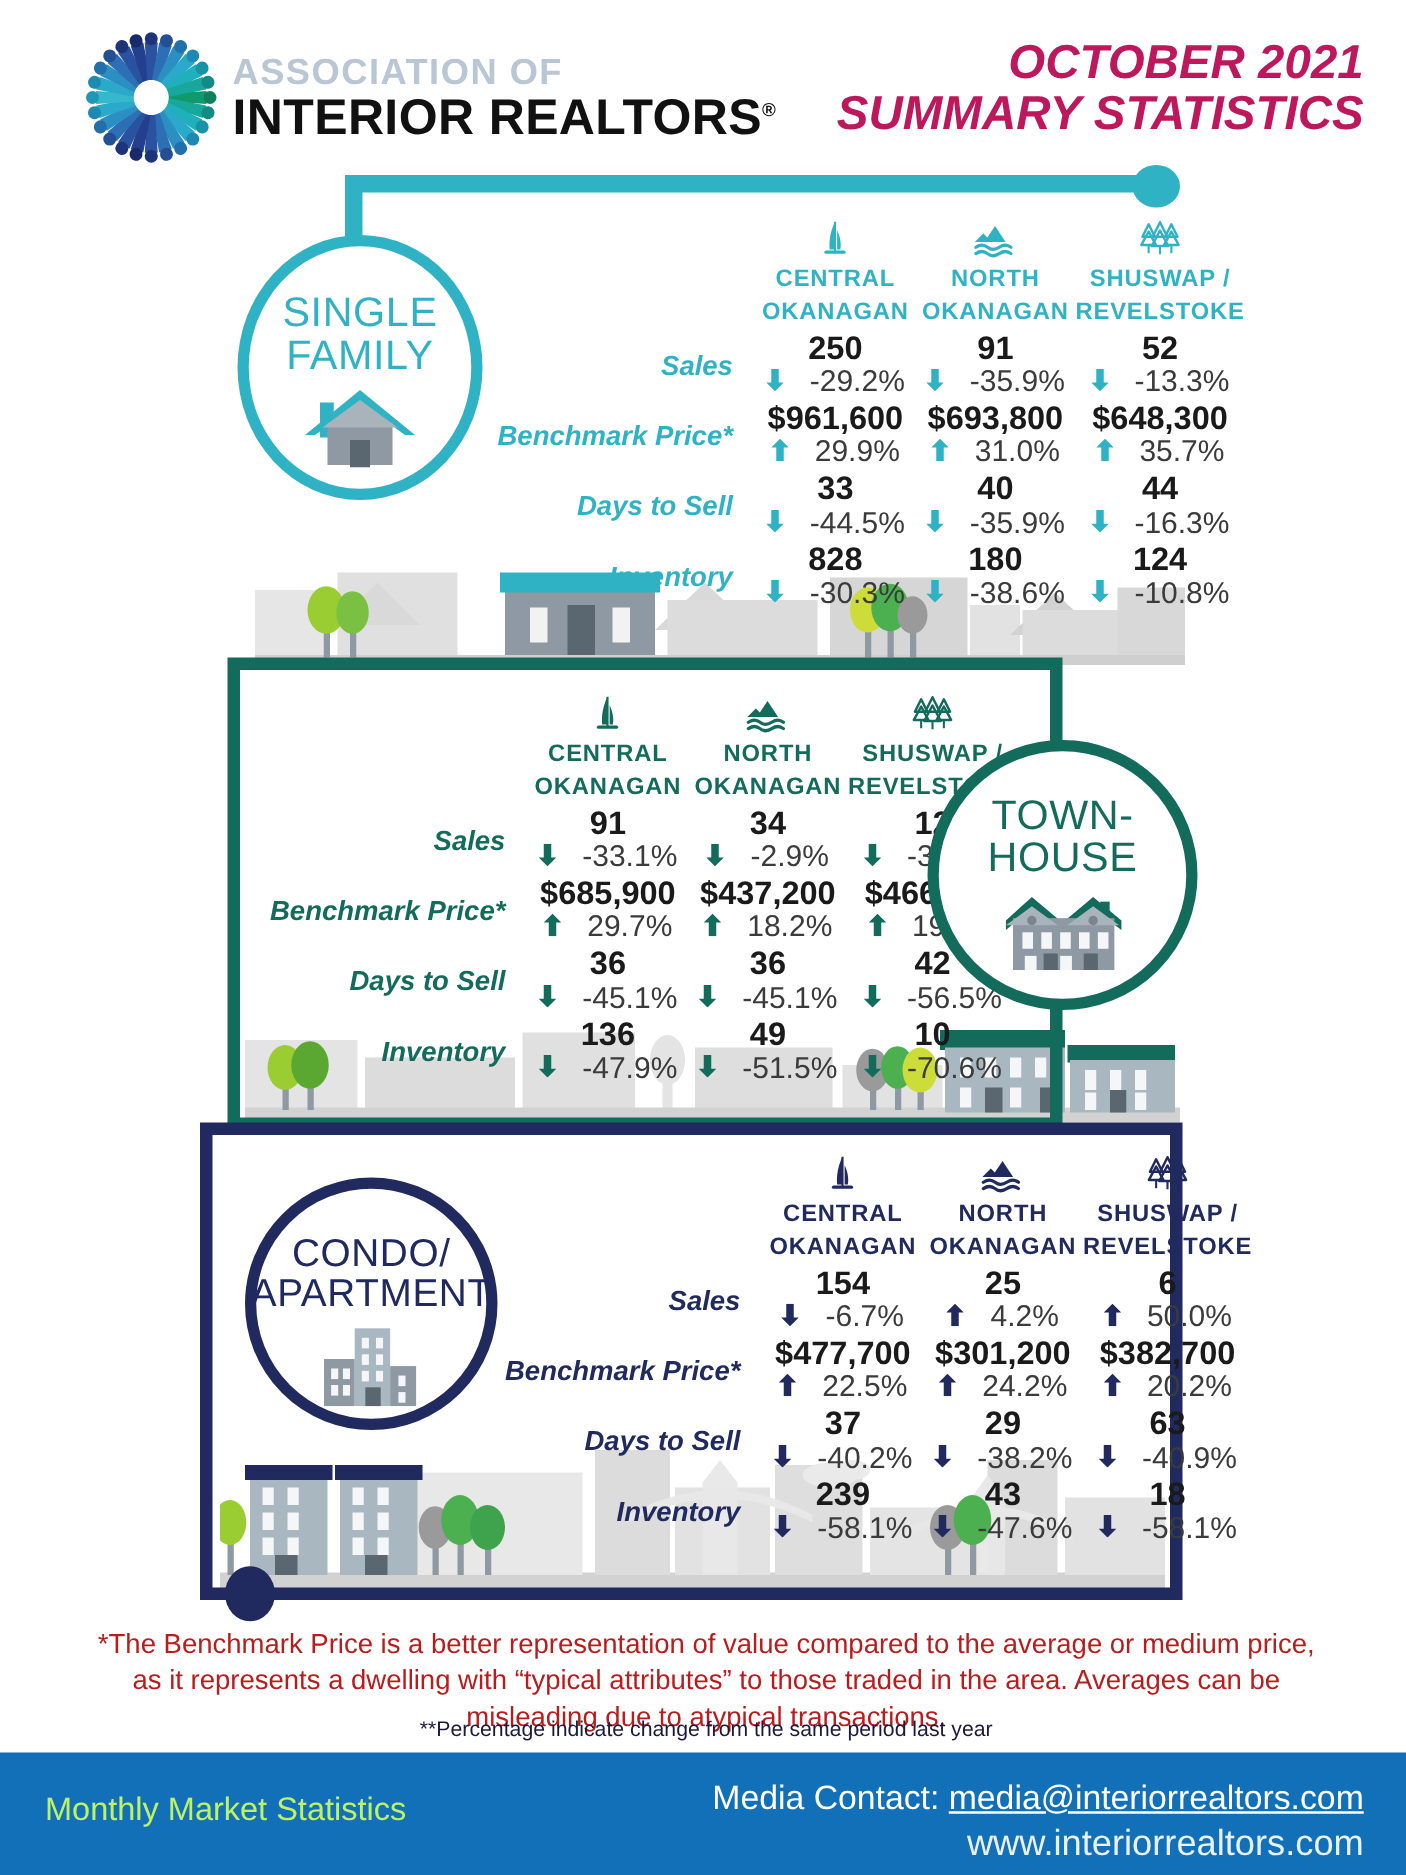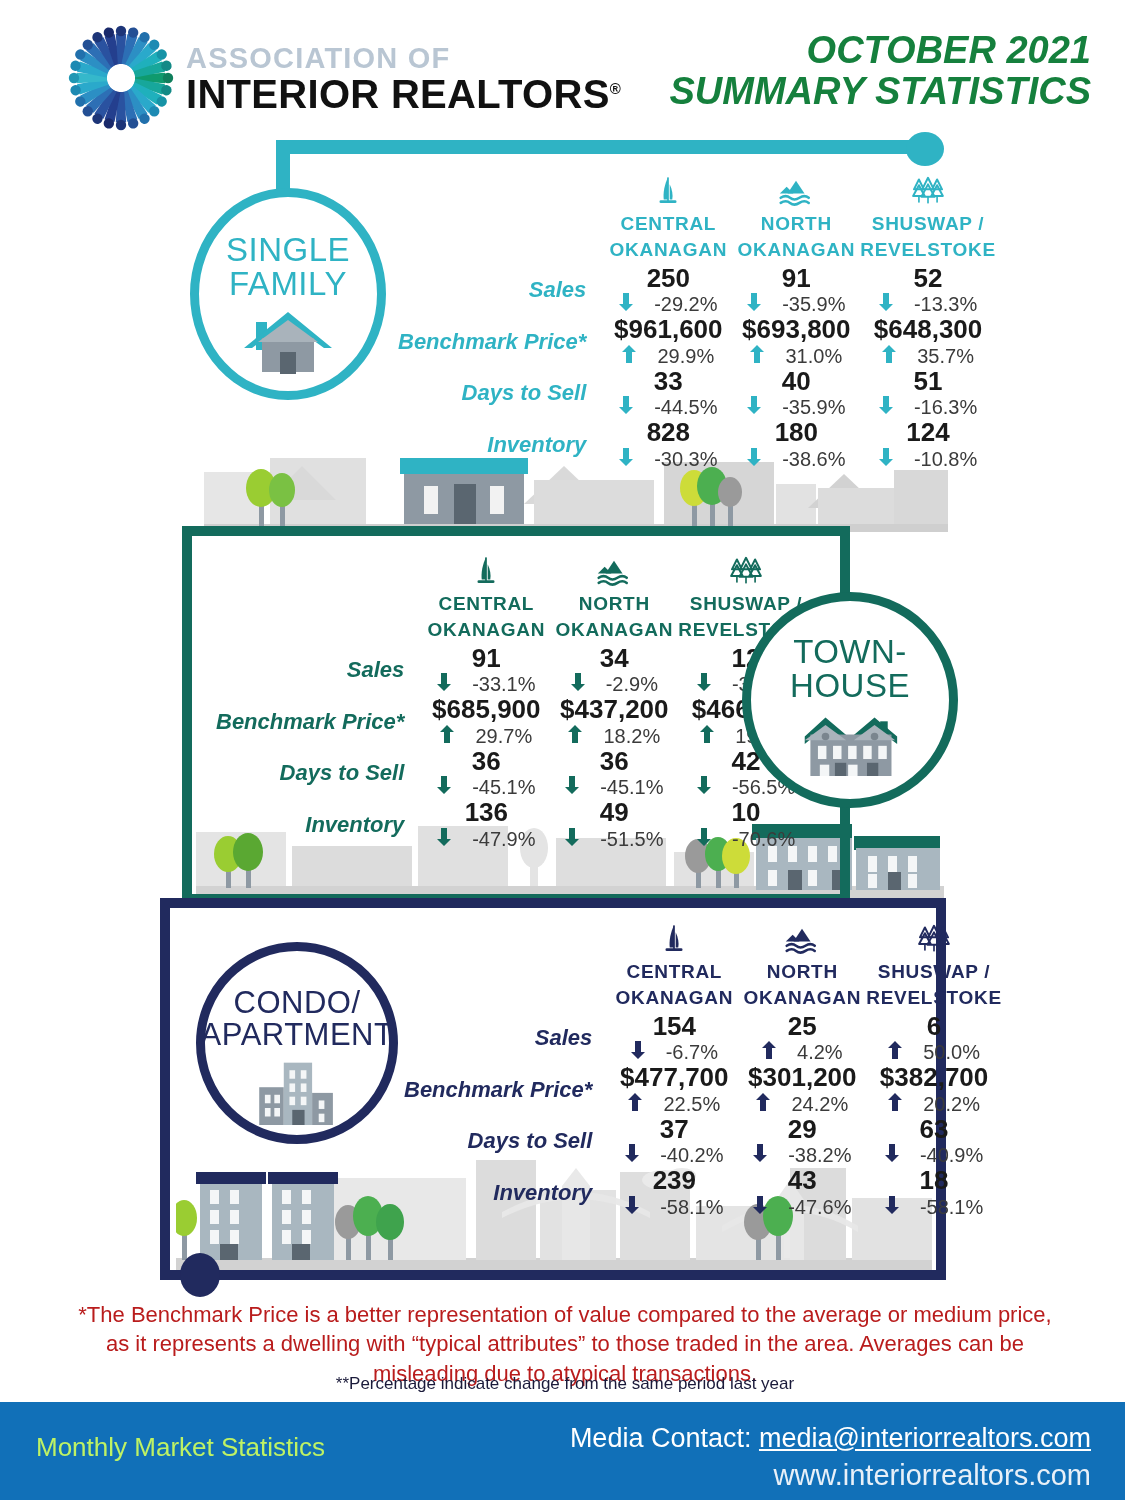--- a/index.html
+++ b/index.html
@@ -20,21 +20,21 @@
     font-size: 29px; font-weight: bold; letter-spacing: 1.2px;
     color: #b9c6d3; line-height: 1;
   }
   .logo-line2 {
     font-size: 40px; font-weight: bold; letter-spacing: 0.3px;
     color: #111111; line-height: 1.08; white-space: nowrap;
   }
   .logo-line2 sup { font-size: 15px; vertical-align: super; }
   .header-right {
     position: absolute; right: 34px; top: 30px; text-align: right;
-    color: #15803d; font-weight: bold; font-style: italic;
+    color: #be185d; font-weight: bold; font-style: italic;
     font-size: 38px; line-height: 1.08; letter-spacing: 0px;
   }
   .header-right div { white-space: nowrap; }
 
   
   .sf-connector { position: absolute; left: 276px; top: 140px; width: 652px; height: 14px; background: #2fb3c4; border-radius: 2px;}
   .sf-connector-down { position: absolute; left: 276px; top: 140px; width: 14px; height: 80px; background: #2fb3c4; }
   .sf-dot { position: absolute; left: 906px; top: 132px; width: 38px; height: 34px; border-radius: 50%; background: #2fb3c4; }
 
   
@@ -74,21 +74,21 @@
 
   
   .stats { position: absolute; z-index: 4; }
   .stats table { border-collapse: collapse; }
   .stats .rowlabel {
     font-weight: bold; font-size: 22px; text-align: right;
     padding-right: 18px; white-space: nowrap; font-style: italic;
   }
   .stats .cell { text-align: center; padding: 0 6px; min-width: 128px; }
   .stats .val { font-size: 26px; font-weight: bold; color: #1a1a1a; line-height: 1.06; white-space: nowrap; }
-  .stats .chg { font-size: 20px; color: #3b3b3b; line-height: 1.2; white-space: nowrap; display: flex; align-items: center; justify-content: center; gap: 21px; }
+  .stats .chg { font-size: 24px; color: #3b3b3b; line-height: 1.2; white-space: nowrap; display: flex; align-items: center; justify-content: center; gap: 21px; }
   .arrow { display: inline-block; width: 14px; height: 18px; flex: 0 0 auto; }
   .colhead { text-align: center; padding-bottom: 4px; vertical-align: bottom; }
   .colhead .chicon { height: 40px; display: flex; align-items: flex-end; justify-content: center; }
   .colhead .chlabel { font-size: 19px; line-height: 1.12; letter-spacing: 0.7px; margin-top: 5px; white-space: nowrap; }
 
   
   .t-sf .rowlabel, .t-sf .chlabel { color: #2fb3c4; }
   .t-th .rowlabel, .t-th .chlabel { color: #136b5c; }
   .t-cd .rowlabel, .t-cd .chlabel { color: #212a5e; }
 
@@ -420,21 +420,21 @@
             <td class="cell">
               <div class="val">40</div>
               <div class="chg">
                 <span><svg class="arrow" viewBox="0 0 14 18" aria-hidden="true">
                     <polygon points="7,18 14,11 10,11 10,0 4,0 4,11 0,11" fill="#2fb3c4"></polygon>
                   </svg></span>
                 <span>-35.9%</span>
               </div>
             </td>
             <td class="cell">
-              <div class="val">51</div>
+              <div class="val">44</div>
               <div class="chg">
                 <span><svg class="arrow" viewBox="0 0 14 18" aria-hidden="true">
                     <polygon points="7,18 14,11 10,11 10,0 4,0 4,11 0,11" fill="#2fb3c4"></polygon>
                   </svg></span>
                 <span>-16.3%</span>
               </div>
             </td>
           </tr>
           <tr>
             <td class="rowlabel">Inventory</td>

